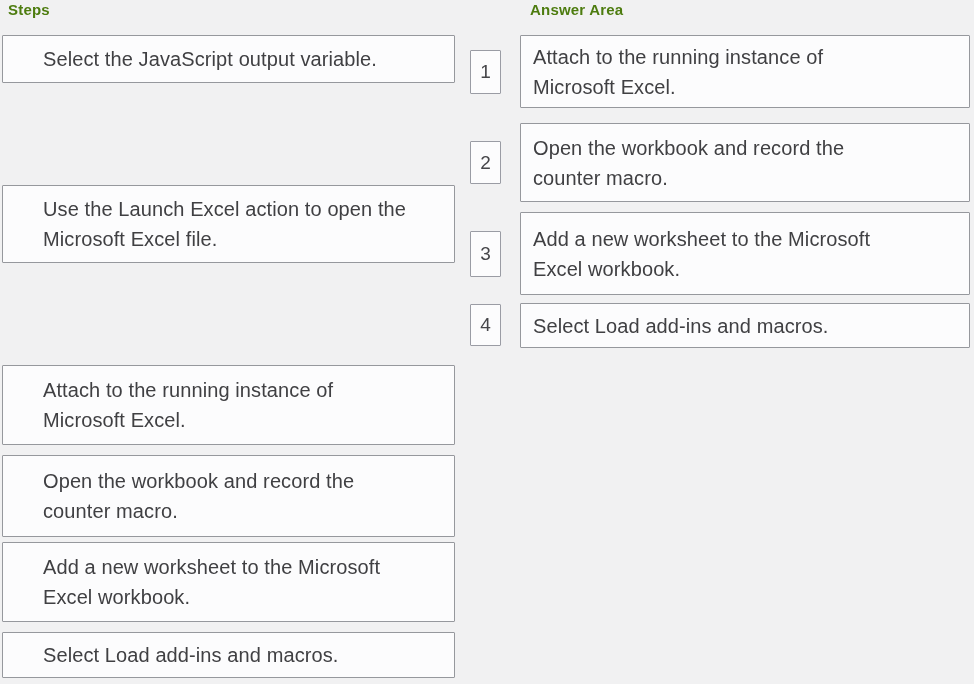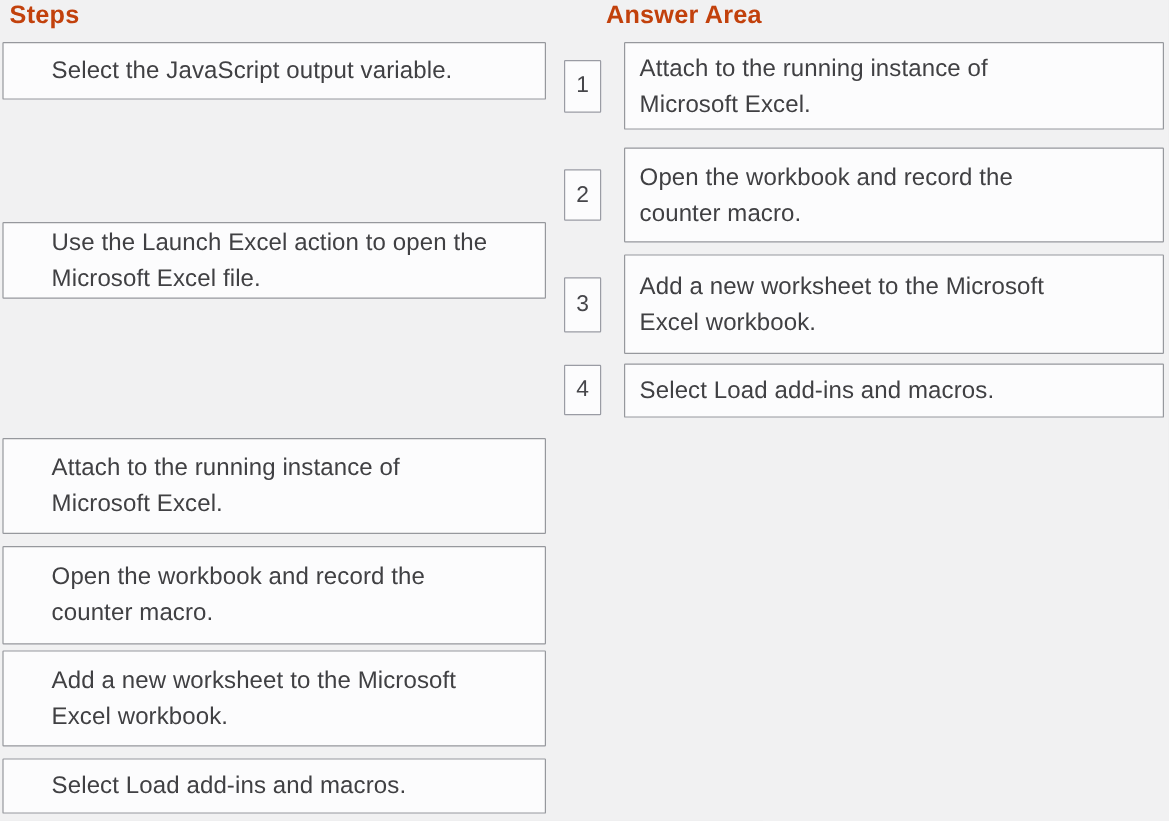--- a/index.html
+++ b/index.html
@@ -9,23 +9,23 @@
   }
   .canvas {
     position: relative;
     width: 974px;
     height: 684px;
     background: #f1f1f2;
     overflow: hidden;
   }
   .col-header {
     position: absolute;
-    font-size: 21px;
+    font-size: 15px;
     font-weight: bold;
-    color: #c2410c;
+    color: #4d7c0f;
     letter-spacing: 0.2px;
   }
   .opt-box, .ans-box {
     position: absolute;
     box-sizing: border-box;
     background: #fcfcfd;
     border: 1.5px solid #96989d;
     border-radius: 1px;
     display: flex;
     align-items: center;
@@ -60,21 +60,21 @@
 
 <div class="canvas">
 
   <div class="col-header" style="left:8px; top:1px;">Steps</div>
 
   <div class="opt-box" style="top:35px; height:48px;">
     <span class="box-text">Select the JavaScript output variable.</span>
   </div>
 
 
-  <div class="opt-box" style="top:185px; height:64px;">
+  <div class="opt-box" style="top:185px; height:78px;">
     <span class="box-text">Use the Launch Excel action to open the
 Microsoft Excel file.</span>
   </div>
 
 
   <div class="opt-box" style="top:365px; height:80px;">
     <span class="box-text">Attach to the running instance of
 Microsoft Excel.</span>
   </div>
 
@@ -85,21 +85,21 @@
 
   <div class="opt-box" style="top:542px; height:80px;">
     <span class="box-text">Add a new worksheet to the Microsoft
 Excel workbook.</span>
   </div>
 
   <div class="opt-box" style="top:632px; height:46px;">
     <span class="box-text">Select Load add-ins and macros.</span>
   </div>
 
-  <div class="col-header" style="left:505px; top:1px;">Answer Area</div>
+  <div class="col-header" style="left:530px; top:1px;">Answer Area</div>
 
   <div class="num-box" style="top:50px; height:44px;">1</div>
   <div class="ans-box" style="top:35px; height:73px;">
     <span class="box-text">Attach to the running instance of
 Microsoft Excel.</span>
   </div>
 
   <div class="num-box" style="top:141px; height:43px;">2</div>
   <div class="ans-box" style="top:123px; height:79px;">
     <span class="box-text">Open the workbook and record the

